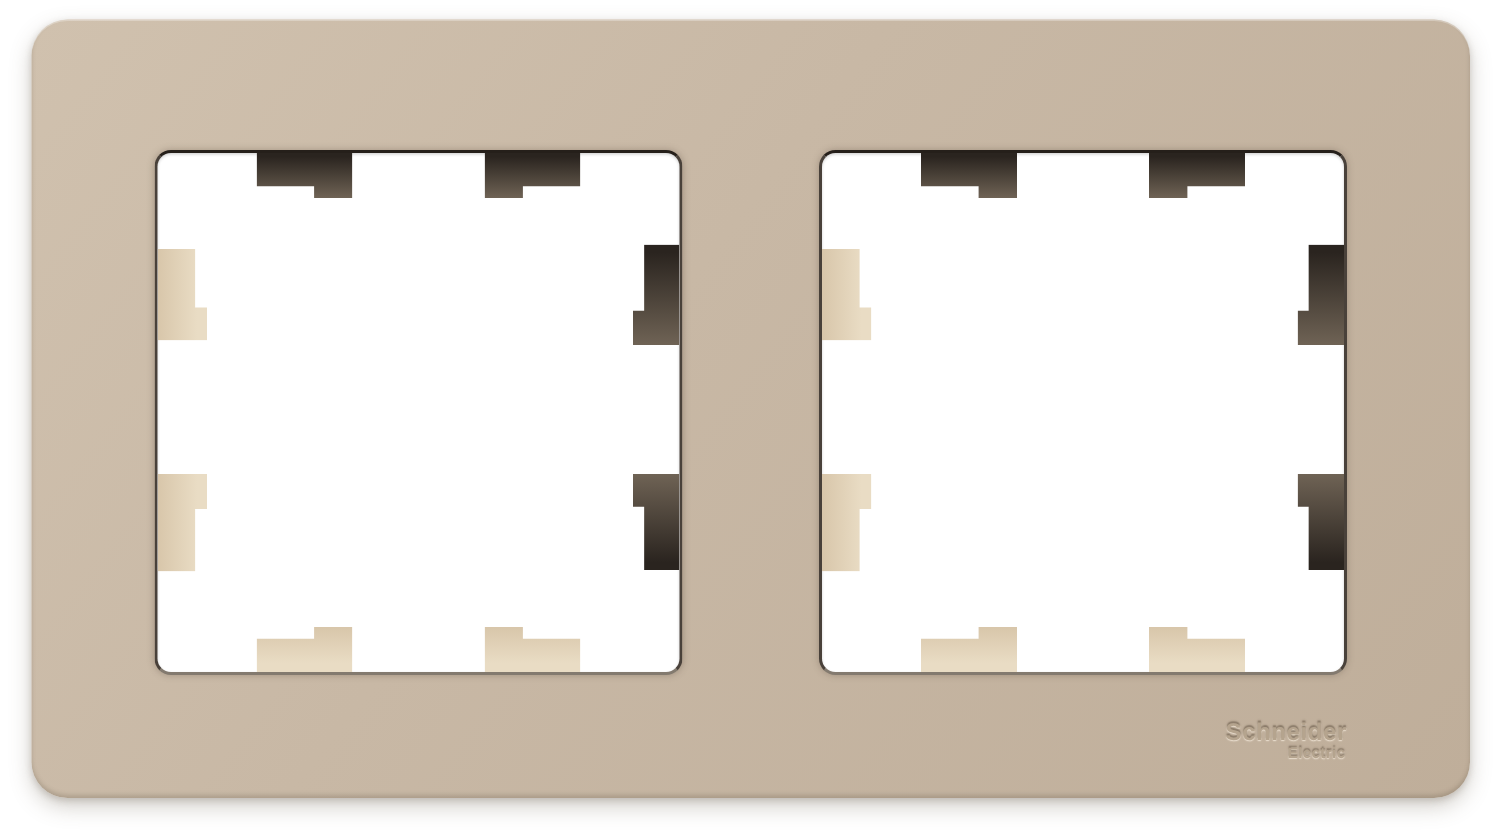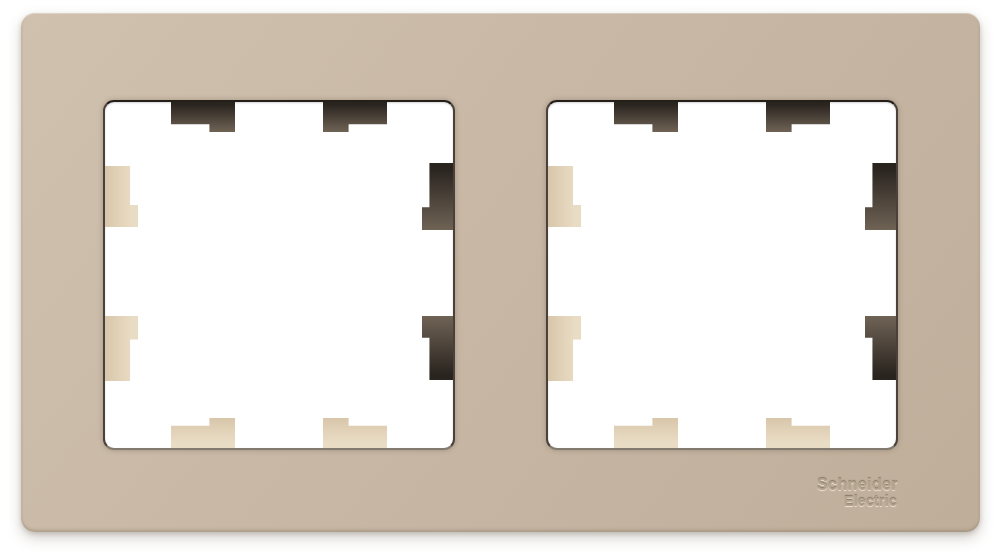--- a/index.html
+++ b/index.html
@@ -4,21 +4,21 @@
 <style>
   html,body{margin:0;padding:0;background:#fff;}
   .stage{
     position:relative;width:1000px;height:554px;overflow:hidden;
     background:var(--background,#fff);
     font-family:"Liberation Sans",sans-serif;
   }
   
   .frame{
     position:absolute;left:21px;top:13px;width:959px;height:519px;
-    border-radius:14px;
+    border-radius:24px;
     background:linear-gradient(128deg,var(--frame-light) 0%,var(--frame) 42%,var(--frame-dark) 100%);
     box-shadow:0 6px 14px rgba(100,88,72,.28),0 2px 4px rgba(100,88,72,.22),
                inset 0 1px 0 rgba(255,255,255,.30),inset 0 -2px 3px rgba(90,78,62,.25);
   }
   
   .opening{
     position:absolute;top:87px;width:352px;height:350px;
     background:#fff;
     border:2px solid;
     border-color:var(--opening-border-top) var(--opening-border-side)
@@ -56,21 +56,21 @@
   .c-r2{right:0;top:214px;width:31px;height:64px;
     clip-path:polygon(0 0,100% 0,100% 100%,24% 100%,24% 34%,0 34%);}
   
   .logo{
     position:absolute;right:82px;bottom:24px;text-align:right;
     color:var(--emboss-text);font-weight:bold;line-height:1.0;
     text-shadow:0 -1px 1px rgba(87,72,56,.55),0 1px 1px rgba(255,246,232,.75);
     user-select:none;
   }
   .logo .line1{font-size:16px;letter-spacing:.4px;}
-  .logo .line2{font-size:14px;margin-top:1px;padding-right:1px;letter-spacing:.3px;}
+  .logo .line2{font-size:10px;margin-top:1px;padding-right:1px;letter-spacing:.3px;}
 </style>
 </head>
 <body>
 
 <div class="stage">
   <div class="frame">
 
     <div class="opening left">
       <div class="clip dark c-t1"></div>
       <div class="clip dark c-t2"></div>

